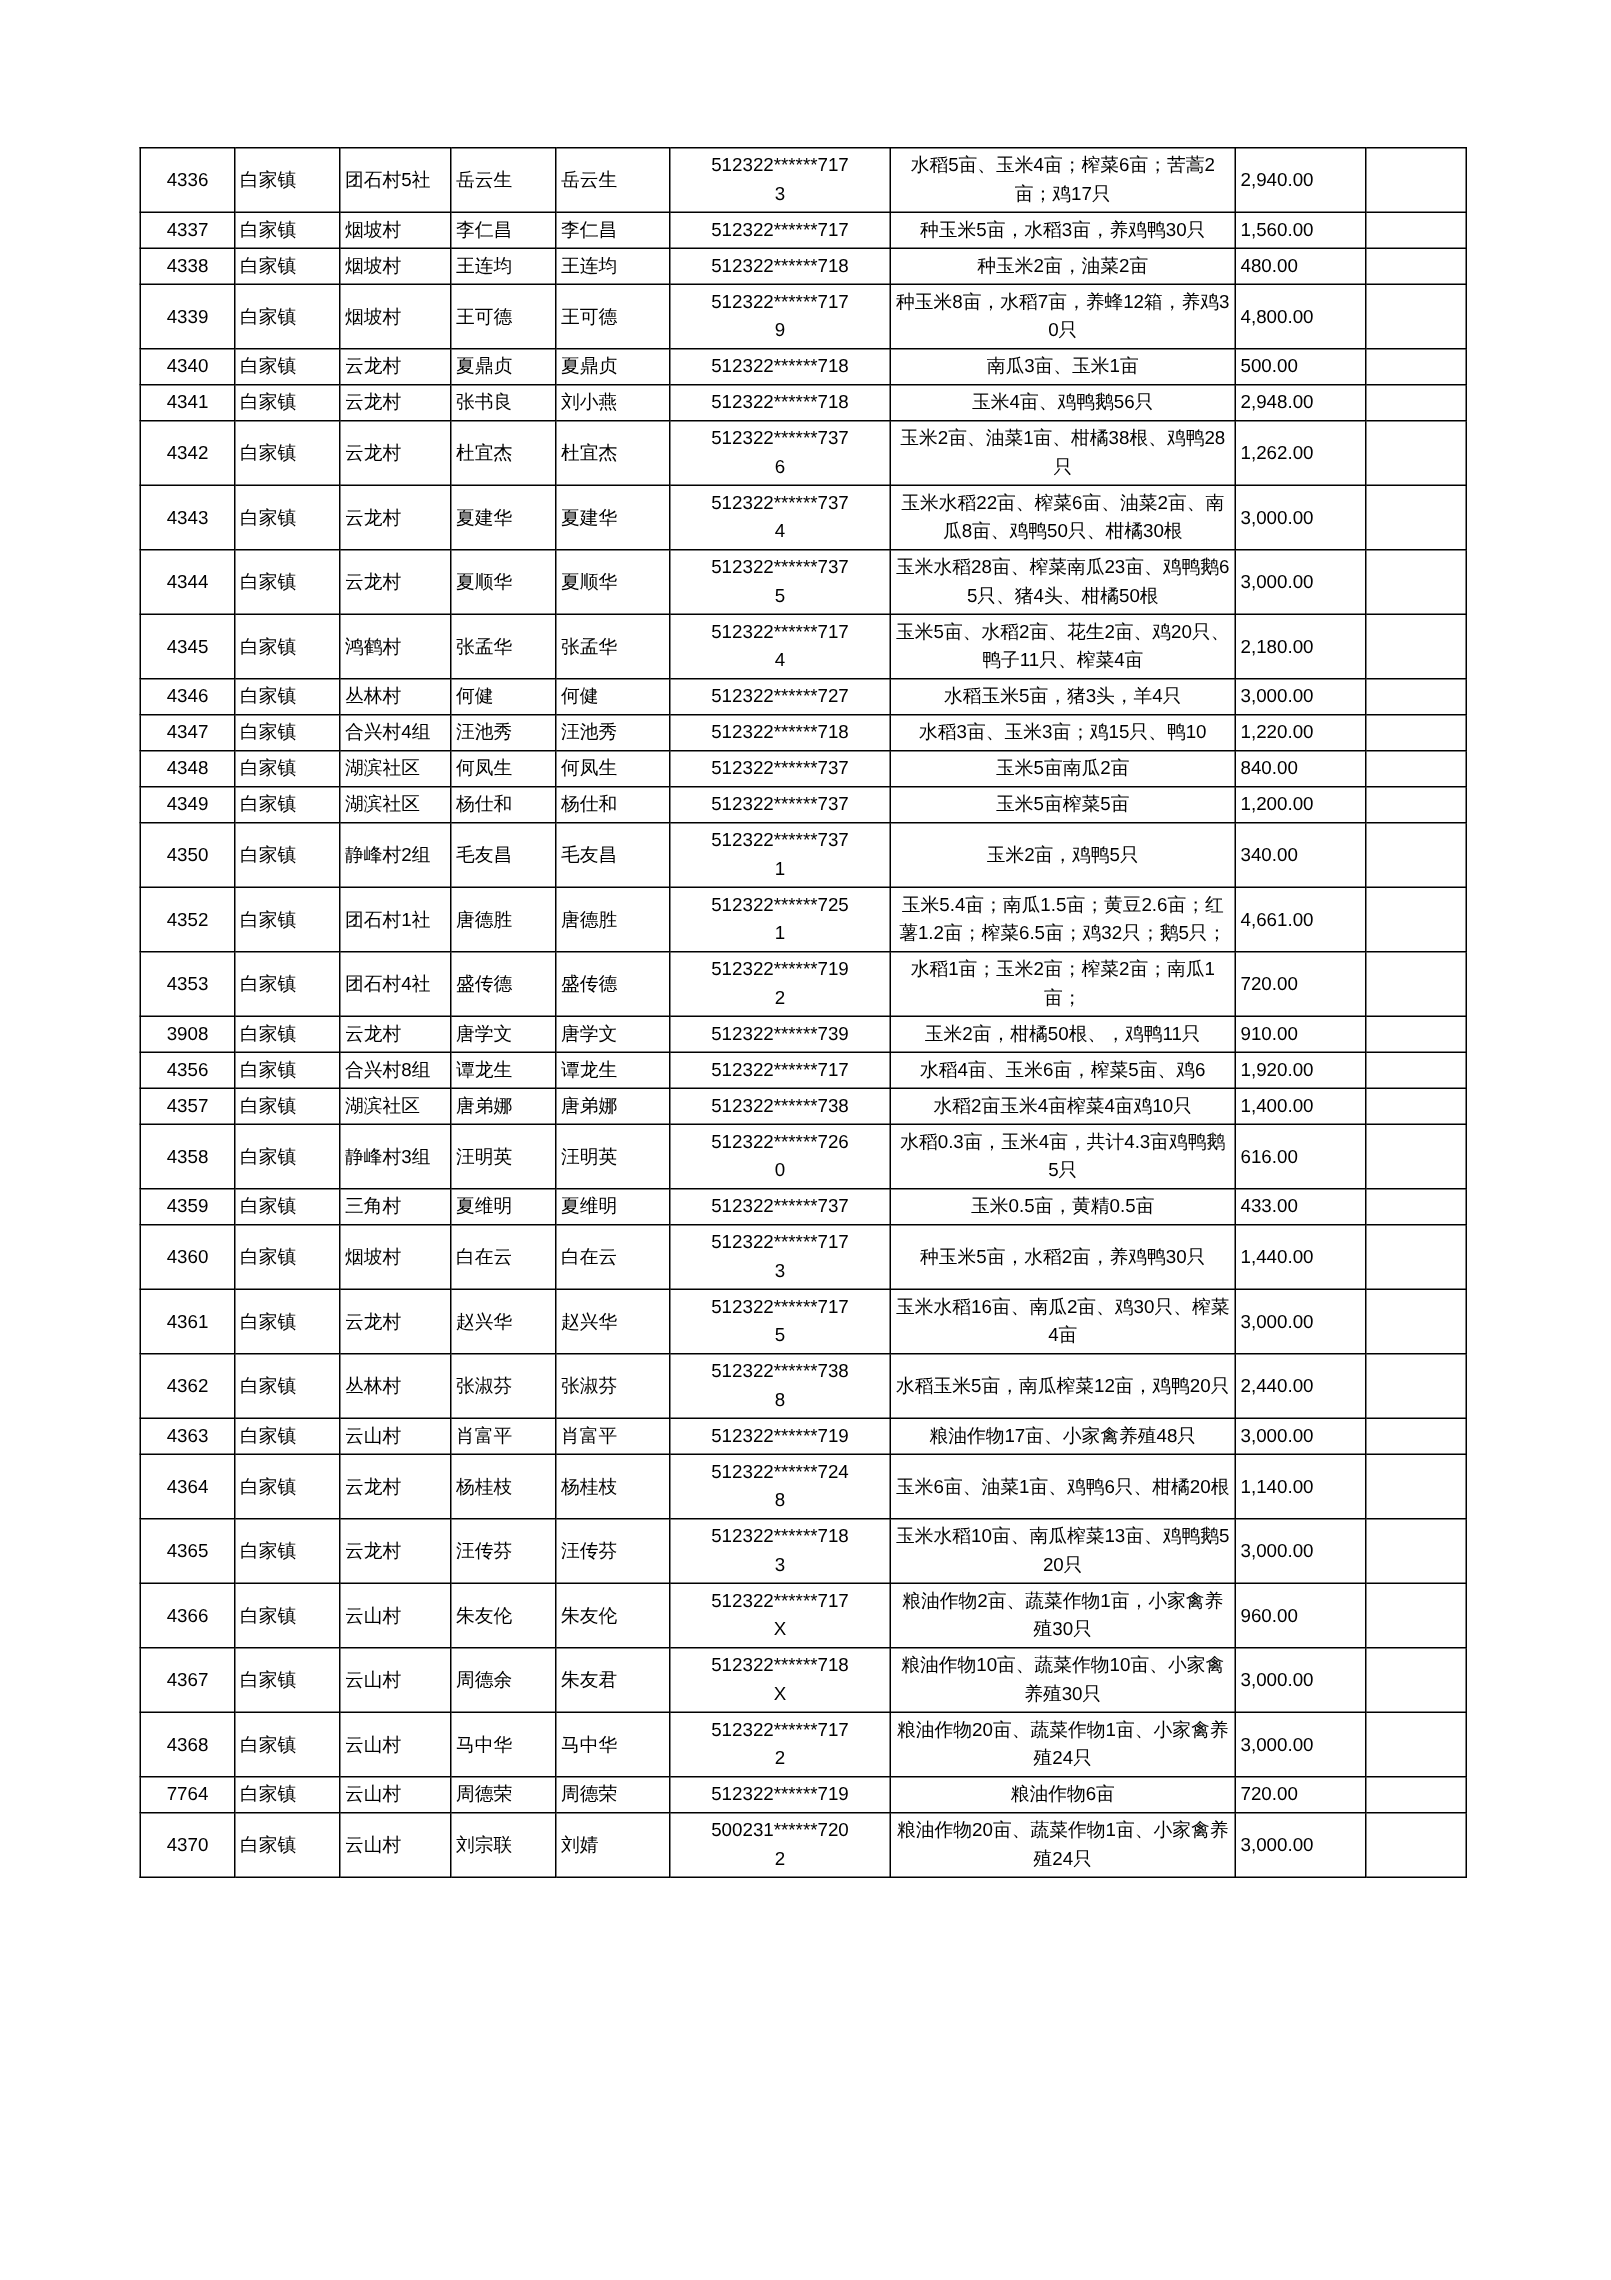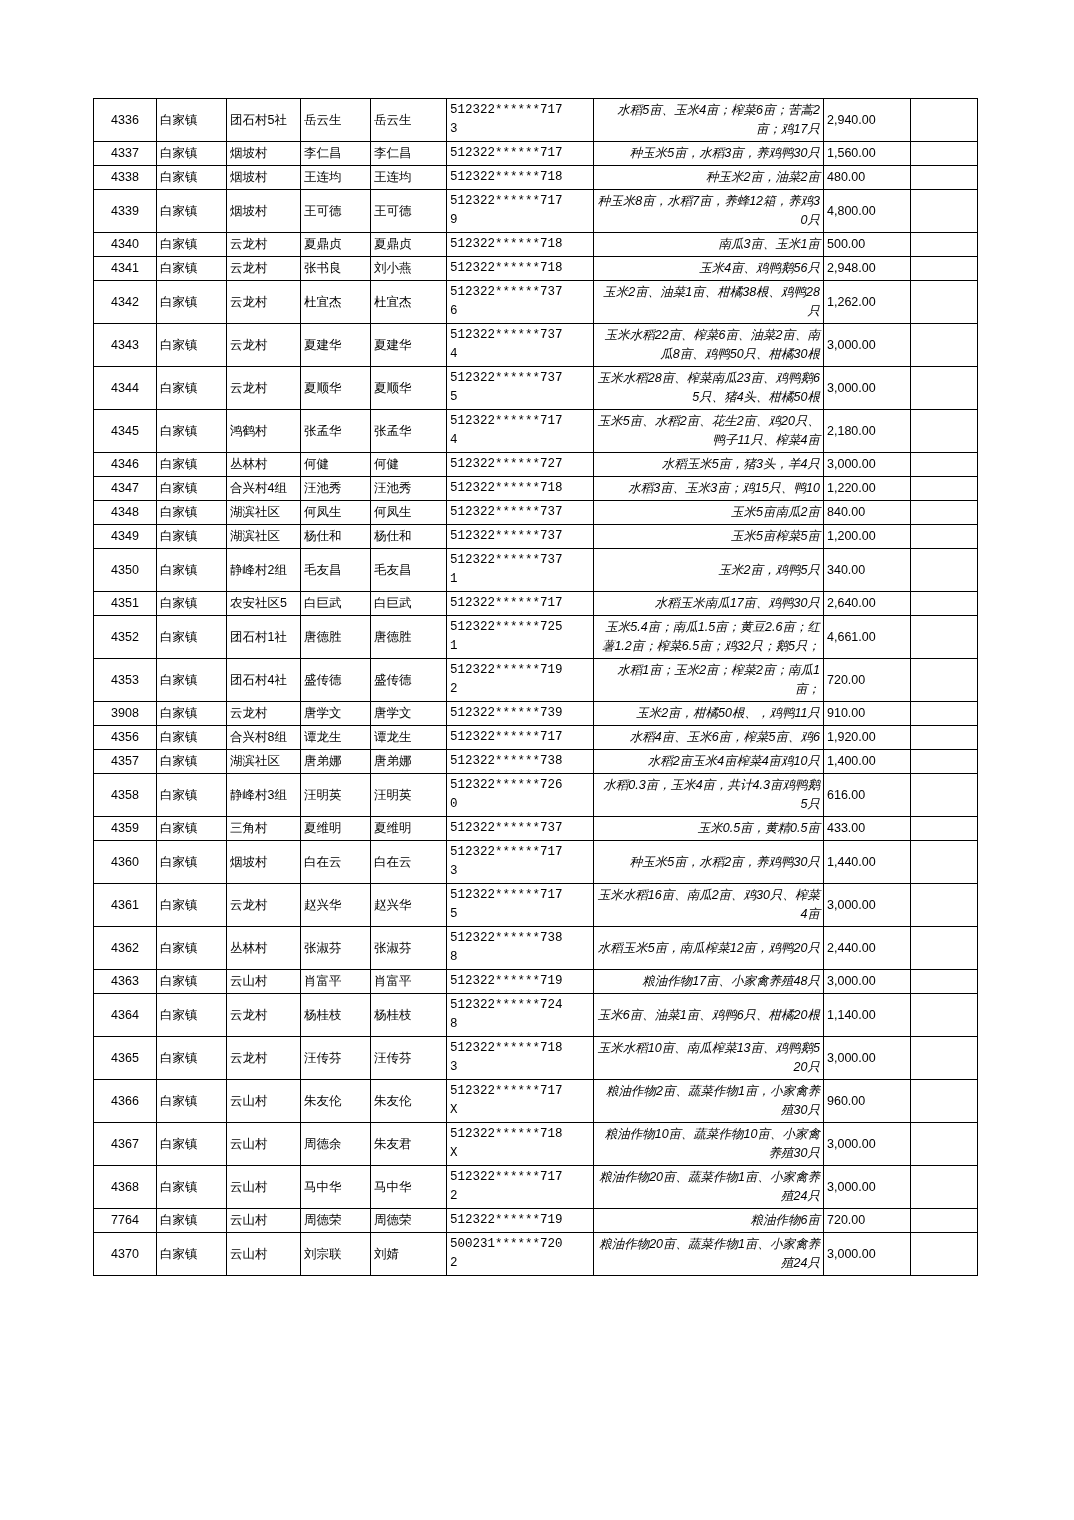--- a/index.html
+++ b/index.html
@@ -34,31 +34,29 @@
     text-align:center;
     font-size:14px;
     white-space:nowrap;
     padding:0 2px;
   }
   td.c-town,td.c-village,td.c-name,td.c-name2{
     white-space:nowrap;
   }
   td.c-id{
     color:#808080;
-    text-align:left;
+    text-align:center;
     font-size:15px;
     line-height:20px;
     white-space:pre-line;
     padding:0 1px;
     word-break:break-all;
-    font-family:Liberation Mono, monospace;
   }
   td.c-desc{
-    text-align:right;
-    font-style:italic;
+    text-align:center;
   }
   td.c-amount{
     padding-right:4px;
     white-space:nowrap;
   }
 </style>
 </head>
 <body>
 
 <div class="sheet">
@@ -241,31 +239,20 @@
     <td class="c-village">静峰村2组</td>
     <td class="c-name">毛友昌</td>
     <td class="c-name2">毛友昌</td>
     <td class="c-id">512322******737
 1</td>
     <td class="c-desc">玉米2亩，鸡鸭5只</td>
     <td class="c-amount">340.00</td>
     <td class="c-blank"></td>
   </tr>
         <tr>
-    <td class="c-no">4351</td>
-    <td class="c-town">白家镇</td>
-    <td class="c-village">农安社区5</td>
-    <td class="c-name">白巨武</td>
-    <td class="c-name2">白巨武</td>
-    <td class="c-id">512322******717</td>
-    <td class="c-desc">水稻玉米南瓜17亩、鸡鸭30只</td>
-    <td class="c-amount">2,640.00</td>
-    <td class="c-blank"></td>
-  </tr>
-        <tr>
     <td class="c-no">4352</td>
     <td class="c-town">白家镇</td>
     <td class="c-village">团石村1社</td>
     <td class="c-name">唐德胜</td>
     <td class="c-name2">唐德胜</td>
     <td class="c-id">512322******725
 1</td>
     <td class="c-desc">玉米5.4亩；南瓜1.5亩；黄豆2.6亩；红薯1.2亩；榨菜6.5亩；鸡32只；鹅5只；</td>
     <td class="c-amount">4,661.00</td>
     <td class="c-blank"></td>

